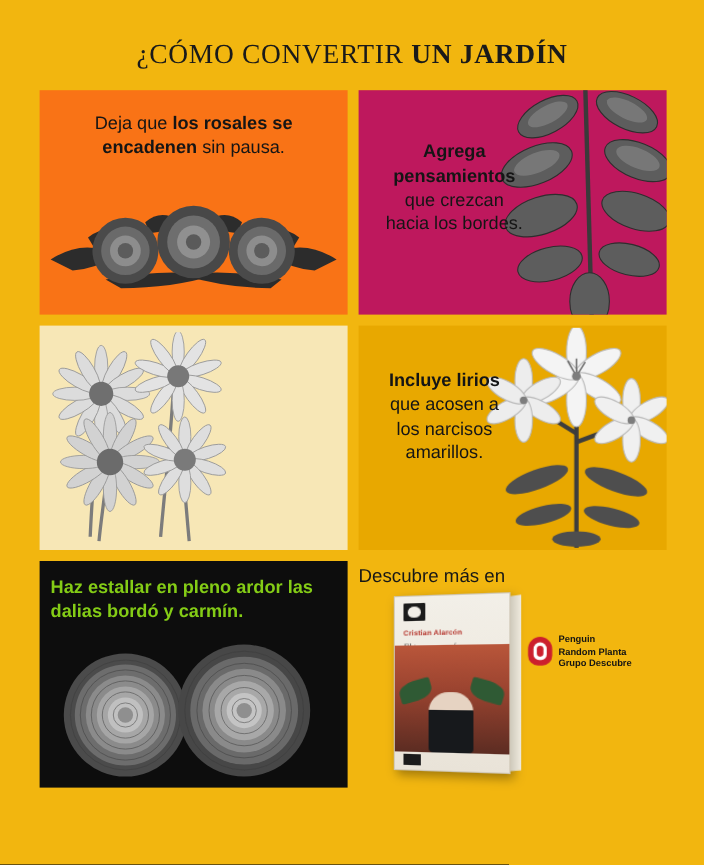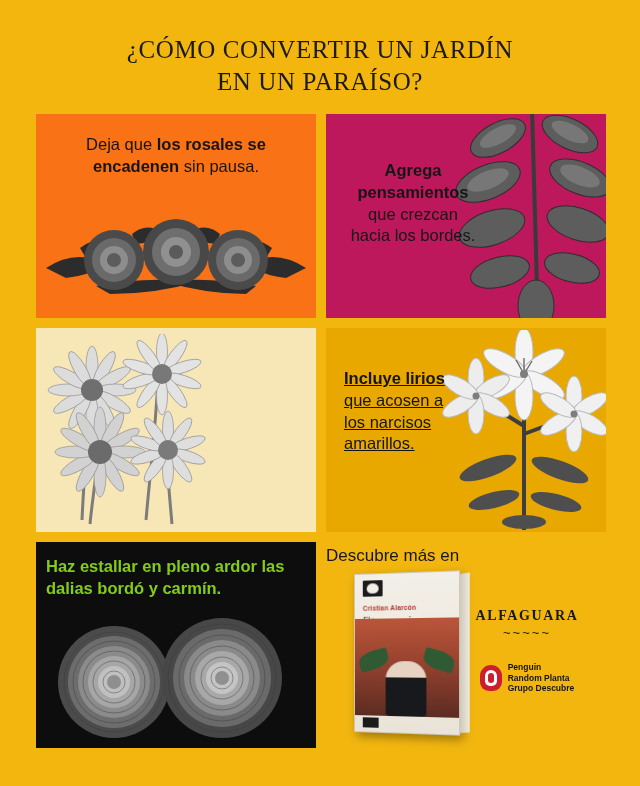--- a/index.html
+++ b/index.html
@@ -26,21 +26,21 @@
   }
   .header .line {
     font-family: "Liberation Serif", serif;
     font-size: 25px;
     letter-spacing: 0.6px;
     color: #1a1a1a;
     line-height: 1.28;
     font-weight: 400;
   }
   .header .line b {
-    font-weight: 400;
+    font-weight: 700;
   }
 
   
   .grid {
     padding: 0 36px;
     display: grid;
     grid-template-columns: 280px 280px;
     grid-template-rows: 204px 204px 206px;
     gap: 10px;
   }
@@ -74,21 +74,21 @@
   .cap-leaf {
     top: 46px; left: 22px; width: 130px;
     text-align: center;
   }
   .cap-daisy {
     top: 72px; right: 16px; width: 118px;
     text-align: center;
   }
   .cap-lily {
     top: 40px; left: 18px; width: 120px;
-    text-decoration: underline;
+    text-align: center;
   }
 
   
   .dahlia-wrap {
     grid-column: 1 / span 2;
     display: grid;
     grid-template-columns: 280px 280px;
     gap: 10px;
   }
   .dahlia-box {
@@ -285,23 +285,20 @@
   .dahlia-art{ left: 0; right: 0; bottom: -6px; height: 160px; }
 </style>
 </head>
 <body>
 
 <div class="page">
 
   <div class="header">
     <div class="line">
       <span>¿CÓMO CONVERTIR </span><b>UN JARDÍN</b>
-    </div>
-    <div class="line">
-      <span>EN </span><b>UN PARAÍSO?</b>
     </div>
   </div>
 
   <div class="grid">
 
     <div class="cell cell-roses">
       <div class="cap cap-roses">
         <span>Deja que </span><b>los rosales se encadenen</b><span> sin pausa.</span>
       </div>
       <svg class="art roses-art" viewBox="0 0 280 120" preserveAspectRatio="xMidYMax meet">
@@ -548,24 +545,20 @@
               <div class="book-art">
                 <div class="book-leaf-l"></div>
                 <div class="book-leaf-r"></div>
               </div>
               <div class="book-face-figure"></div>
               <div class="book-bottom-logo"></div>
             </div>
           </div>
 
           <div class="pubs">
-            <div class="alfaguara">
-              <div class="word">ALFAGUARA</div>
-              <div class="swash">~~~~~</div>
-            </div>
             <div class="prh">
               <div class="prh-mark"></div>
               <div class="prh-text">
                 <div>Penguin</div>
                 <div>Random Planta</div>
                 <div>Grupo Descubre</div>
               </div>
             </div>
           </div>
 

